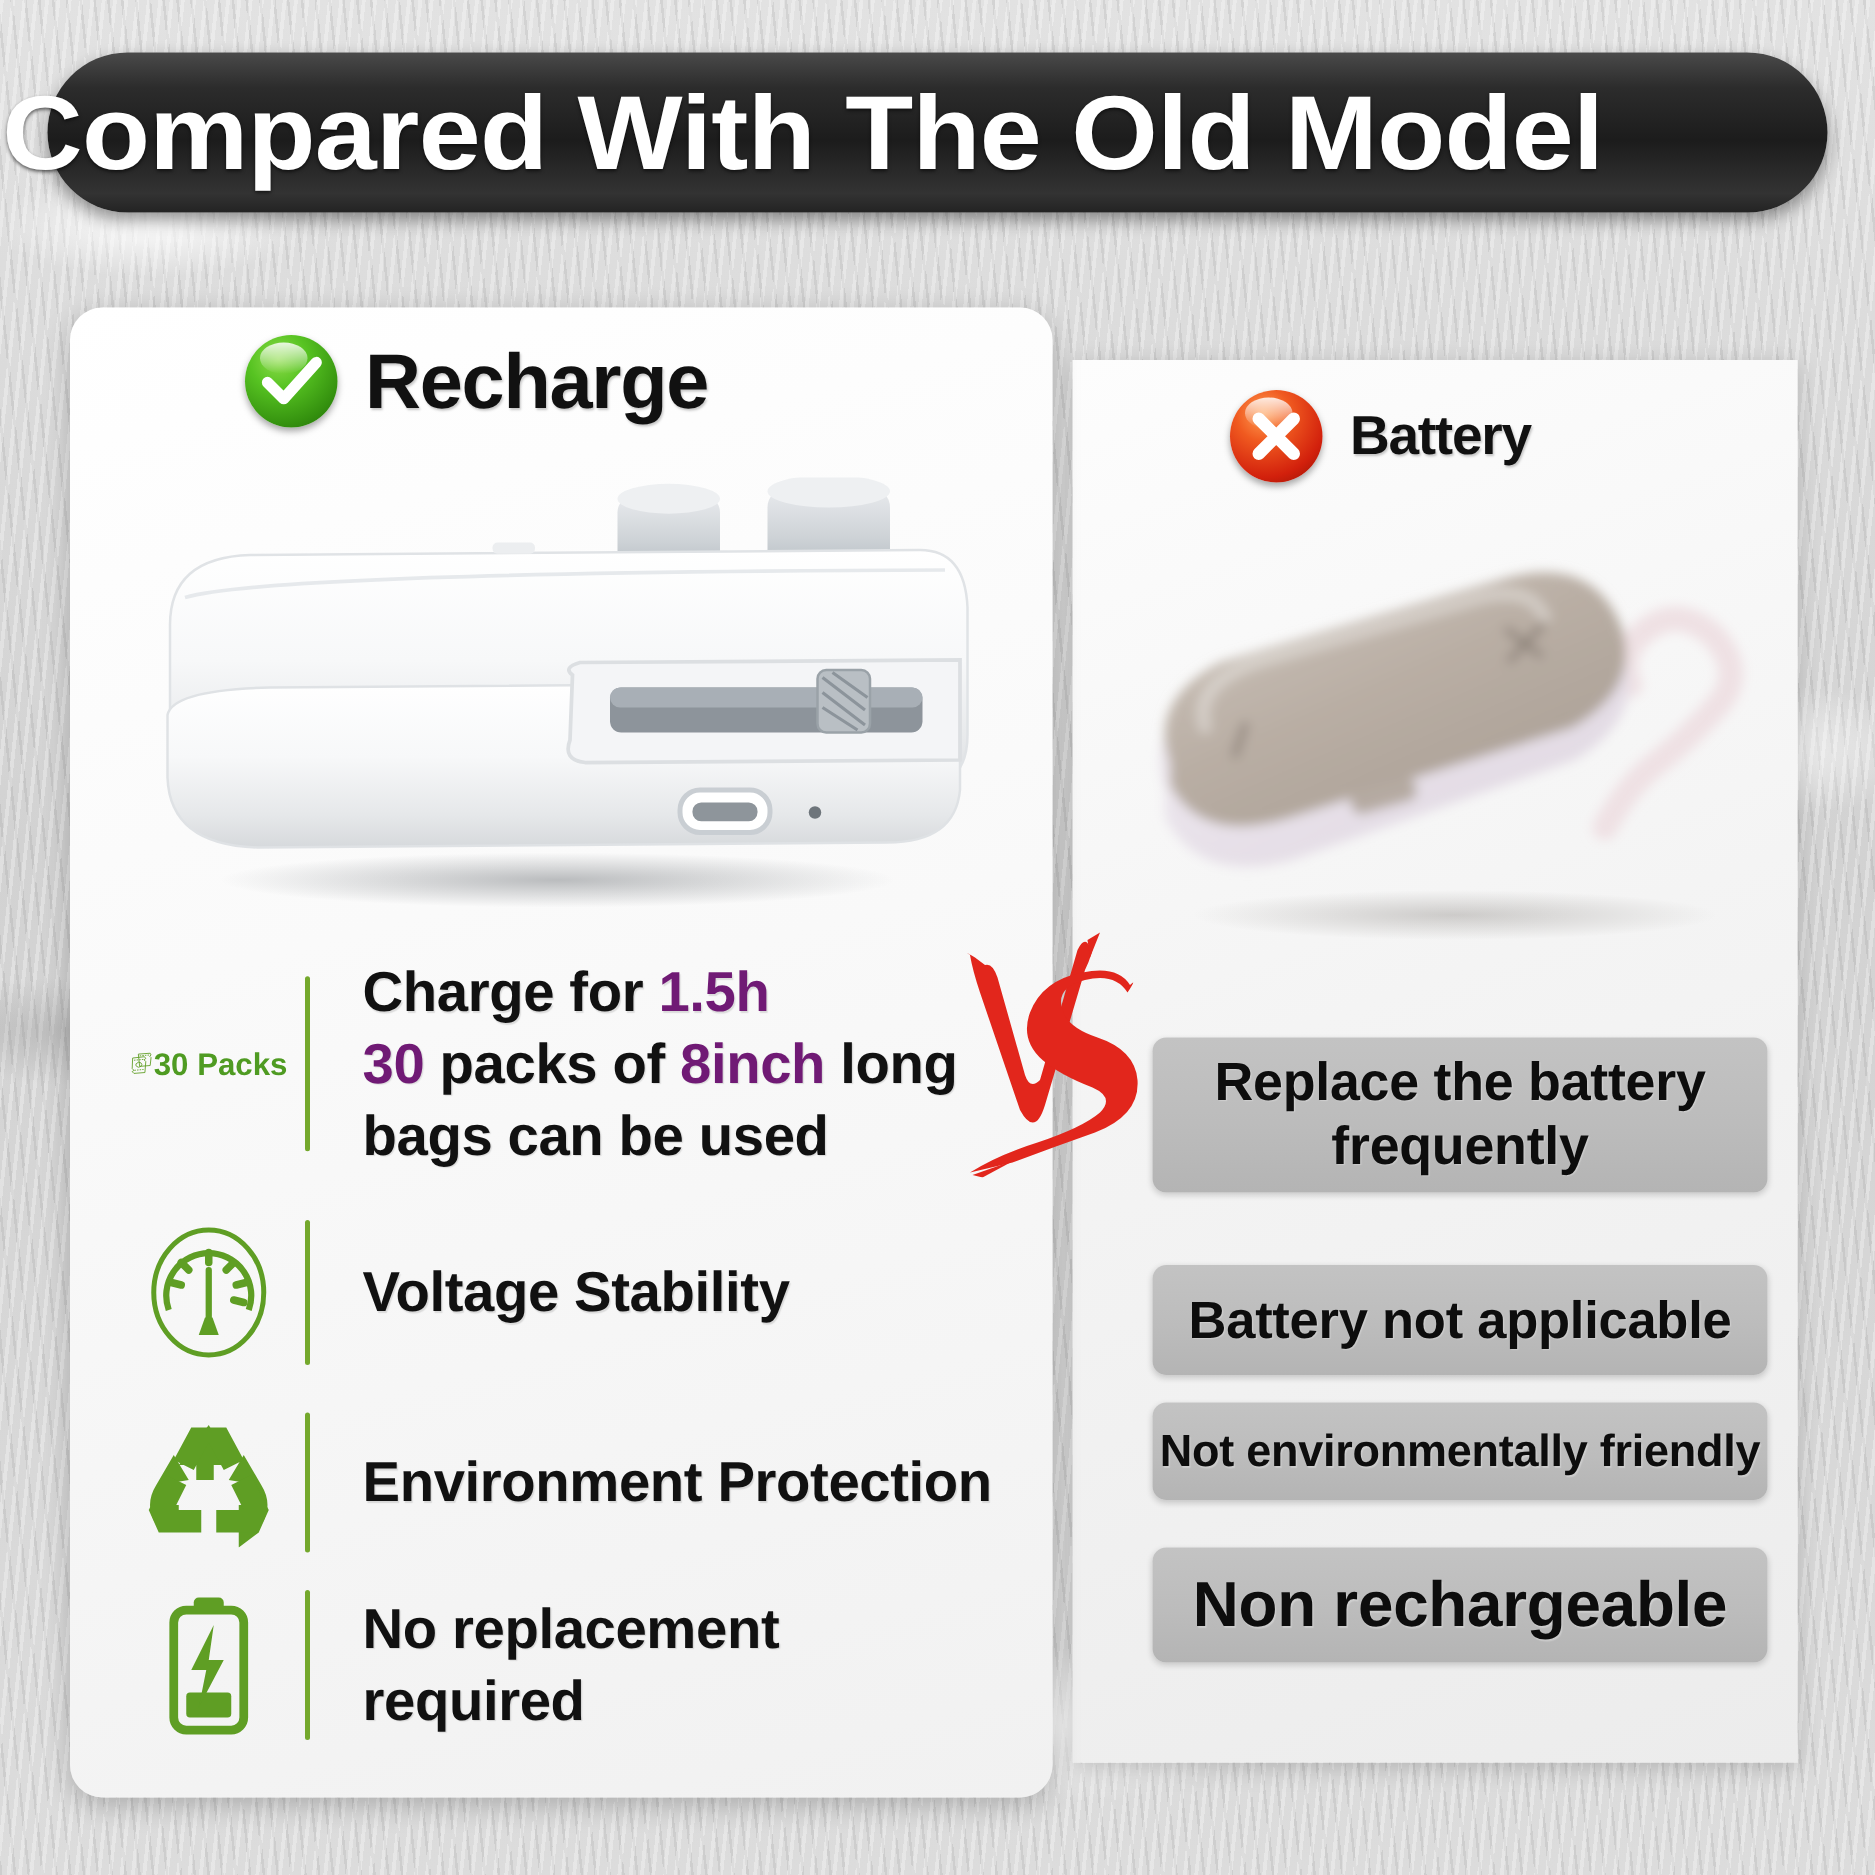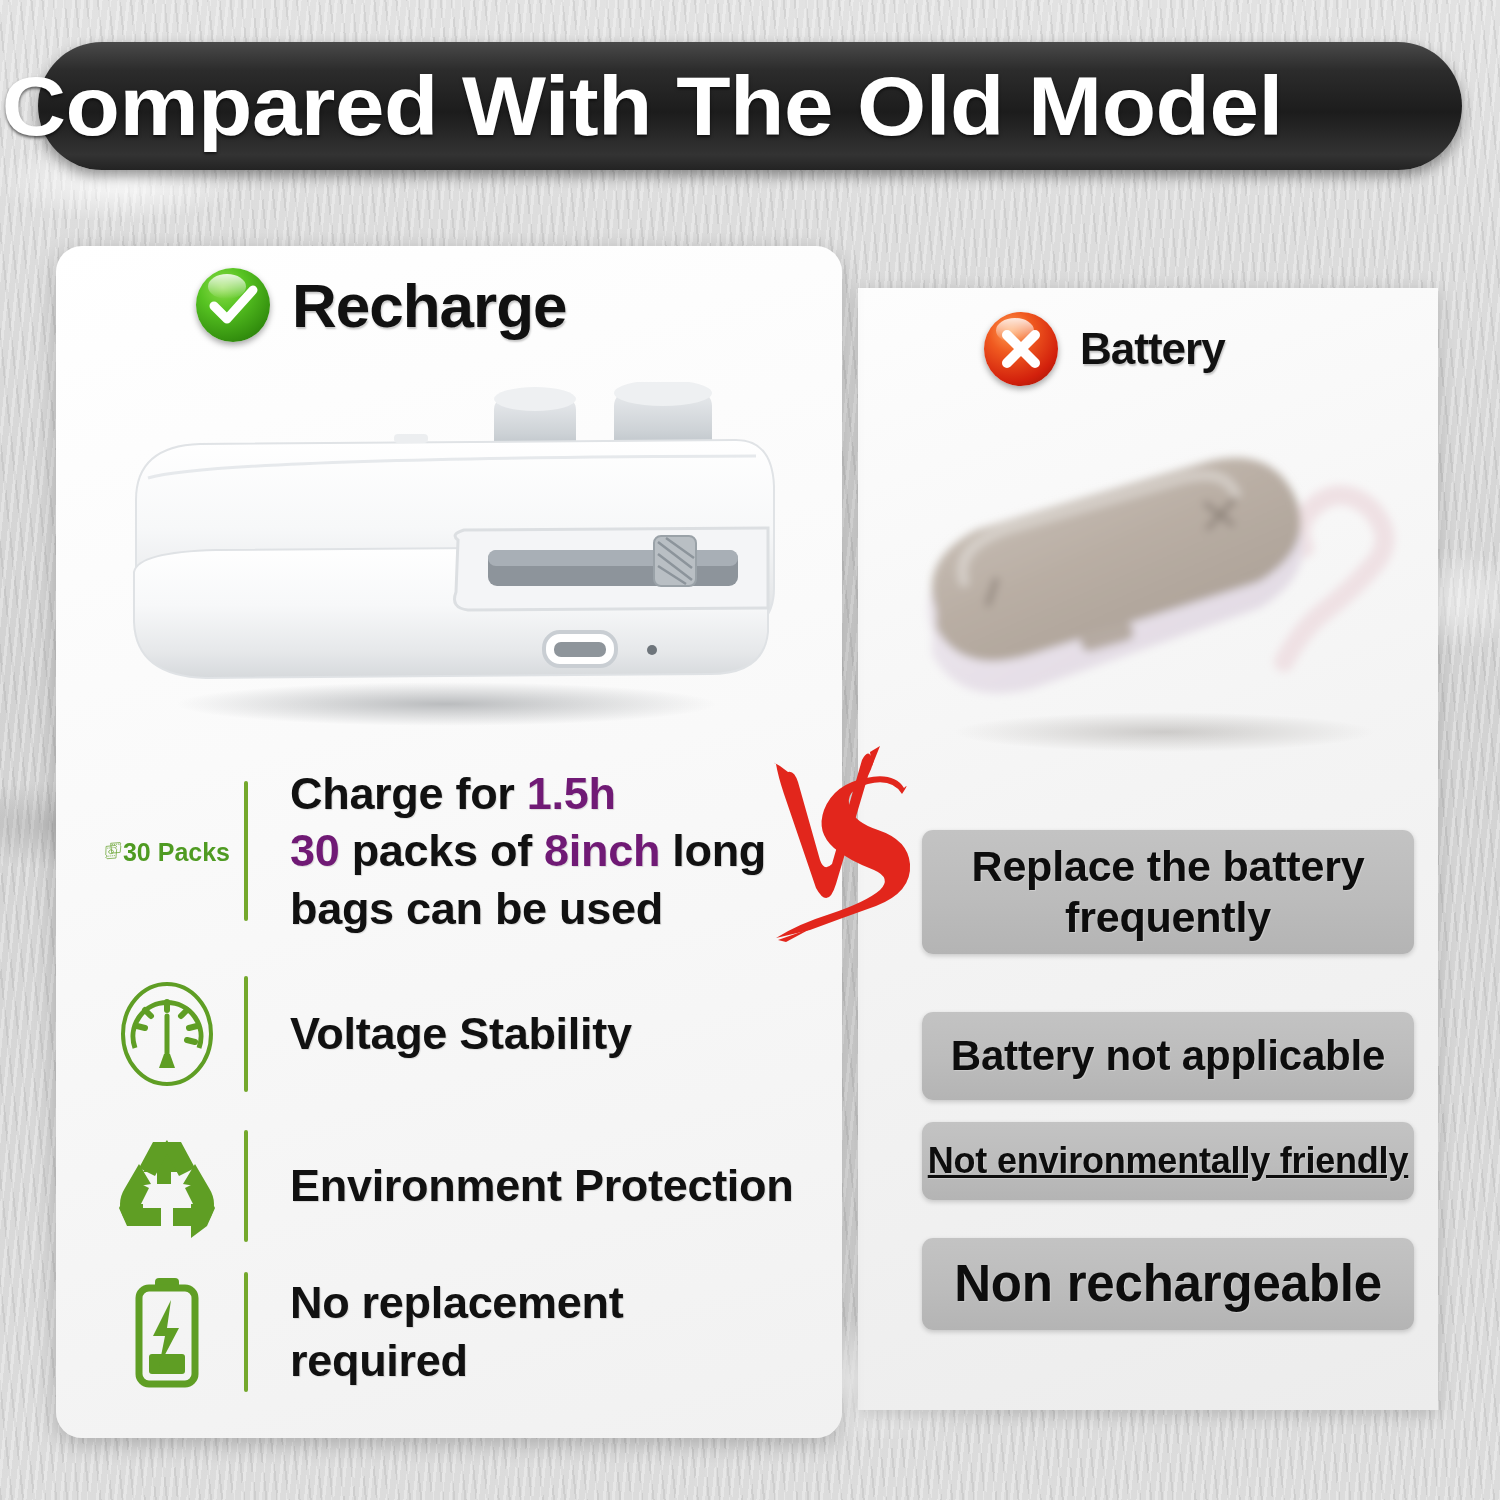--- a/index.html
+++ b/index.html
@@ -222,21 +222,21 @@
     text-align: center;
     color: #0d0d0d;
     font-weight: bold;
     font-family: "Liberation Sans Narrow", "Liberation Sans", sans-serif;
     line-height: 1.18;
     letter-spacing: -0.2px;
     text-shadow: 1px 1px 1px rgba(255,255,255,.28);
   }
   #con-pill-0 { top: 830px;  height: 124px; font-size: 43px; text-align: center; }
   #con-pill-1 { top: 992px;  height: 88px;  font-size: 42px; margin-top: 20px; }
-  #con-pill-2 { top: 1122px; height: 78px;  font-size: 36px; text-decoration: underline; }
+  #con-pill-2 { top: 1122px; height: 78px;  font-size: 36px; }
   #con-pill-3 { top: 1238px; height: 92px;  font-size: 51px; }
 </style>
 </head>
 <body>
 
 <div id="bg-texture"></div>
 
 <div id="title-banner">
   <div id="title-text">Compared With The Old Model</div>
 </div>

